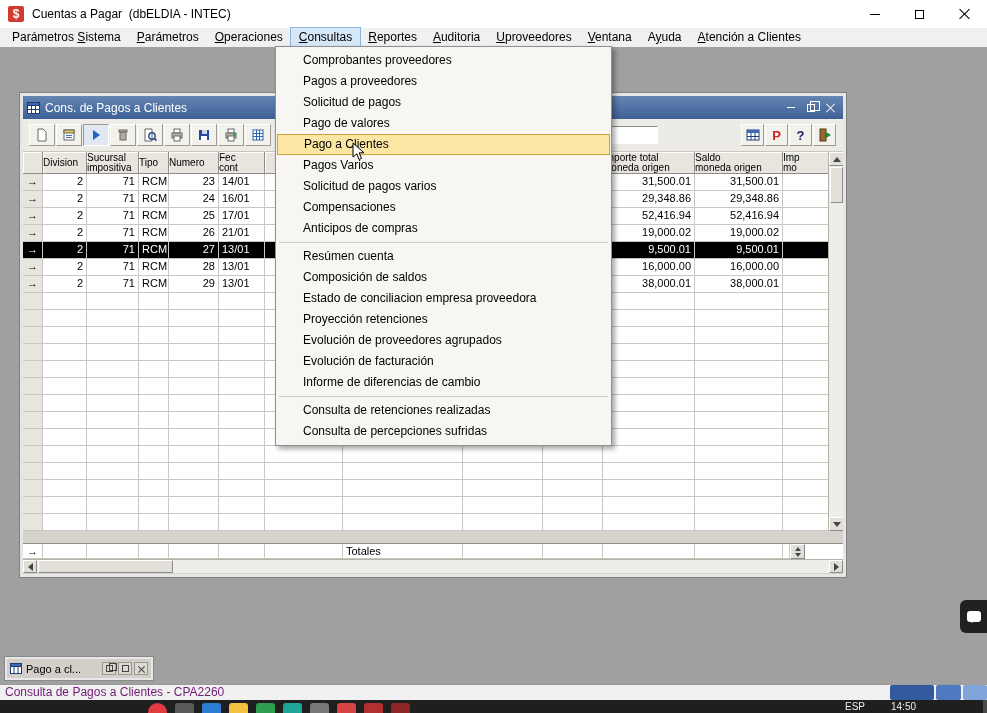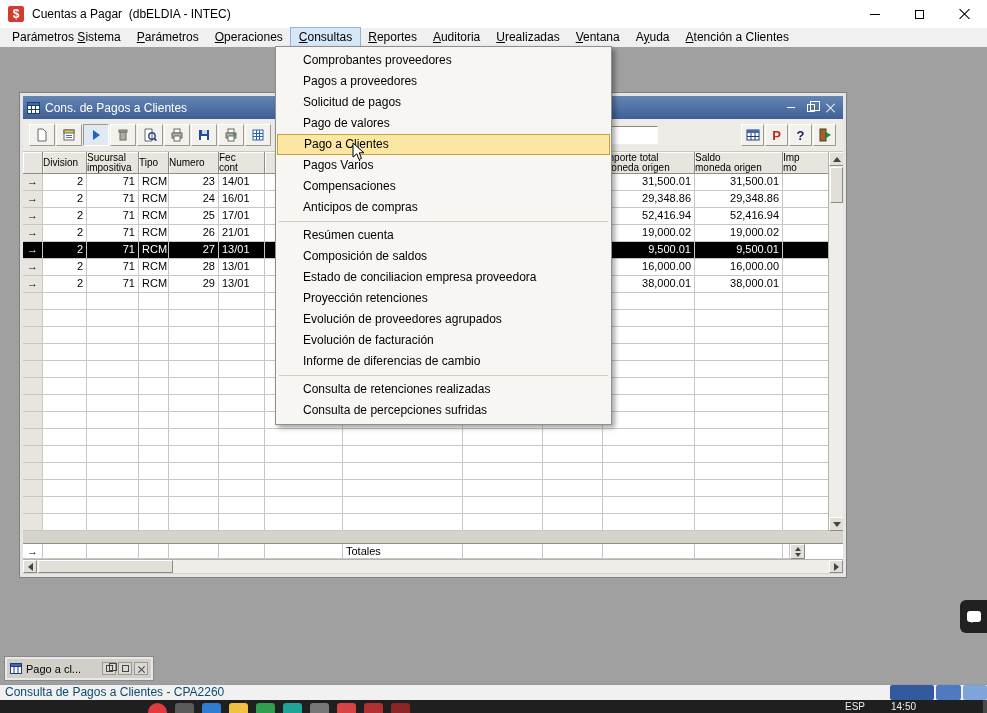--- a/index.html
+++ b/index.html
@@ -102,21 +102,21 @@
   .gx { position:relative; width:8px; height:8px; }
   .gx::before,.gx::after{content:""; position:absolute; left:3.5px; top:0; width:1px; height:9px; background:#444;}
   .gx::before{transform:rotate(45deg);} .gx::after{transform:rotate(-45deg);}
 
   
   .floatw { position:absolute; right:0; top:553px; width:27px; height:33px; background:#212121; border-radius:6px 0 0 6px; display:flex; align-items:center; justify-content:center; }
   .bubble { position:relative; width:14px; height:11px; background:#fff; border-radius:3px; }
   .bubble::after { content:""; position:absolute; left:2px; bottom:-4px; width:0; height:0; border:3px solid transparent; border-top:4px solid #fff; }
 
   
-  .statusbar { position:absolute; left:0; top:684px; width:987px; height:16px; background:#f1f1f1; border-top:1px solid #9a9a9a; font-size:12px; line-height:15px; padding-left:5px; color:#0c4a6e; }
+  .statusbar { position:absolute; left:0; top:684px; width:987px; height:16px; background:#f1f1f1; border-top:1px solid #9a9a9a; font-size:12px; line-height:15px; padding-left:5px; color:#701a75; }
   .sprog { position:absolute; right:0; top:0; height:15px; display:flex; }
   .sprog div { height:100%; margin-left:2px; border-radius:2px; }
   .sp1{width:44px;background:#33599f;} .sp2{width:25px;background:#4f7ac2;} .sp3{width:24px;background:#7fa4da;}
 
   
   .taskbar { position:absolute; left:0; top:700px; width:987px; height:13px; background:#1f1f1f; overflow:hidden; }
   .tk-icons { position:absolute; left:148px; top:3px; display:flex; gap:8px; }
   .tk-icons .ticon { width:19px; height:19px; border-radius:3px; }
   .ticon.round { border-radius:50%; }
   .tk-lang { position:absolute; left:845px; top:1px; color:#eee; font-size:10px; }
@@ -144,21 +144,21 @@
     </div>
   </div>
 
   <div class="menubar">
     <div class="mbitem"><span>Parámetros </span><span class="hk">S</span><span>istema</span></div>
     <div class="mbitem"><span></span><span class="hk">P</span><span>arámetros</span></div>
     <div class="mbitem"><span></span><span class="hk">O</span><span>peraciones</span></div>
     <div class="mbitem open"><span></span><span class="hk">C</span><span>onsultas</span></div>
     <div class="mbitem"><span></span><span class="hk">R</span><span>eportes</span></div>
     <div class="mbitem"><span></span><span class="hk">A</span><span>uditoria</span></div>
-    <div class="mbitem"><span></span><span class="hk">U</span><span>realizadas</span></div>
+    <div class="mbitem"><span></span><span class="hk">U</span><span>proveedores</span></div>
     <div class="mbitem"><span></span><span class="hk">V</span><span>entana</span></div>
     <div class="mbitem"><span>A</span><span class="hk">y</span><span>uda</span></div>
     <div class="mbitem"><span></span><span class="hk">A</span><span>tención a Clientes</span></div>
   </div>
 
   <div class="mdi">
 
     <div class="child">
       <div class="ctitle">
         <svg width="13" height="12" viewBox="0 0 13 12">
@@ -706,20 +706,21 @@
     </div>
   </div>
 
   <div class="dropdown">
     <div class="mitem">Comprobantes proveedores</div>
     <div class="mitem">Pagos a proveedores</div>
     <div class="mitem">Solicitud de pagos</div>
     <div class="mitem">Pago de valores</div>
     <div class="mitem hot">Pago a Clientes</div>
     <div class="mitem">Pagos Varios</div>
+    <div class="mitem">Solicitud de pagos varios</div>
     <div class="mitem">Compensaciones</div>
     <div class="mitem">Anticipos de compras</div>
     <div class="msep"></div>
     <div class="mitem">Resúmen cuenta</div>
     <div class="mitem">Composición de saldos</div>
     <div class="mitem">Estado de conciliacion empresa proveedora</div>
     <div class="mitem">Proyección retenciones</div>
     <div class="mitem">Evolución de proveedores agrupados</div>
     <div class="mitem">Evolución de facturación</div>
     <div class="mitem">Informe de diferencias de cambio</div>

